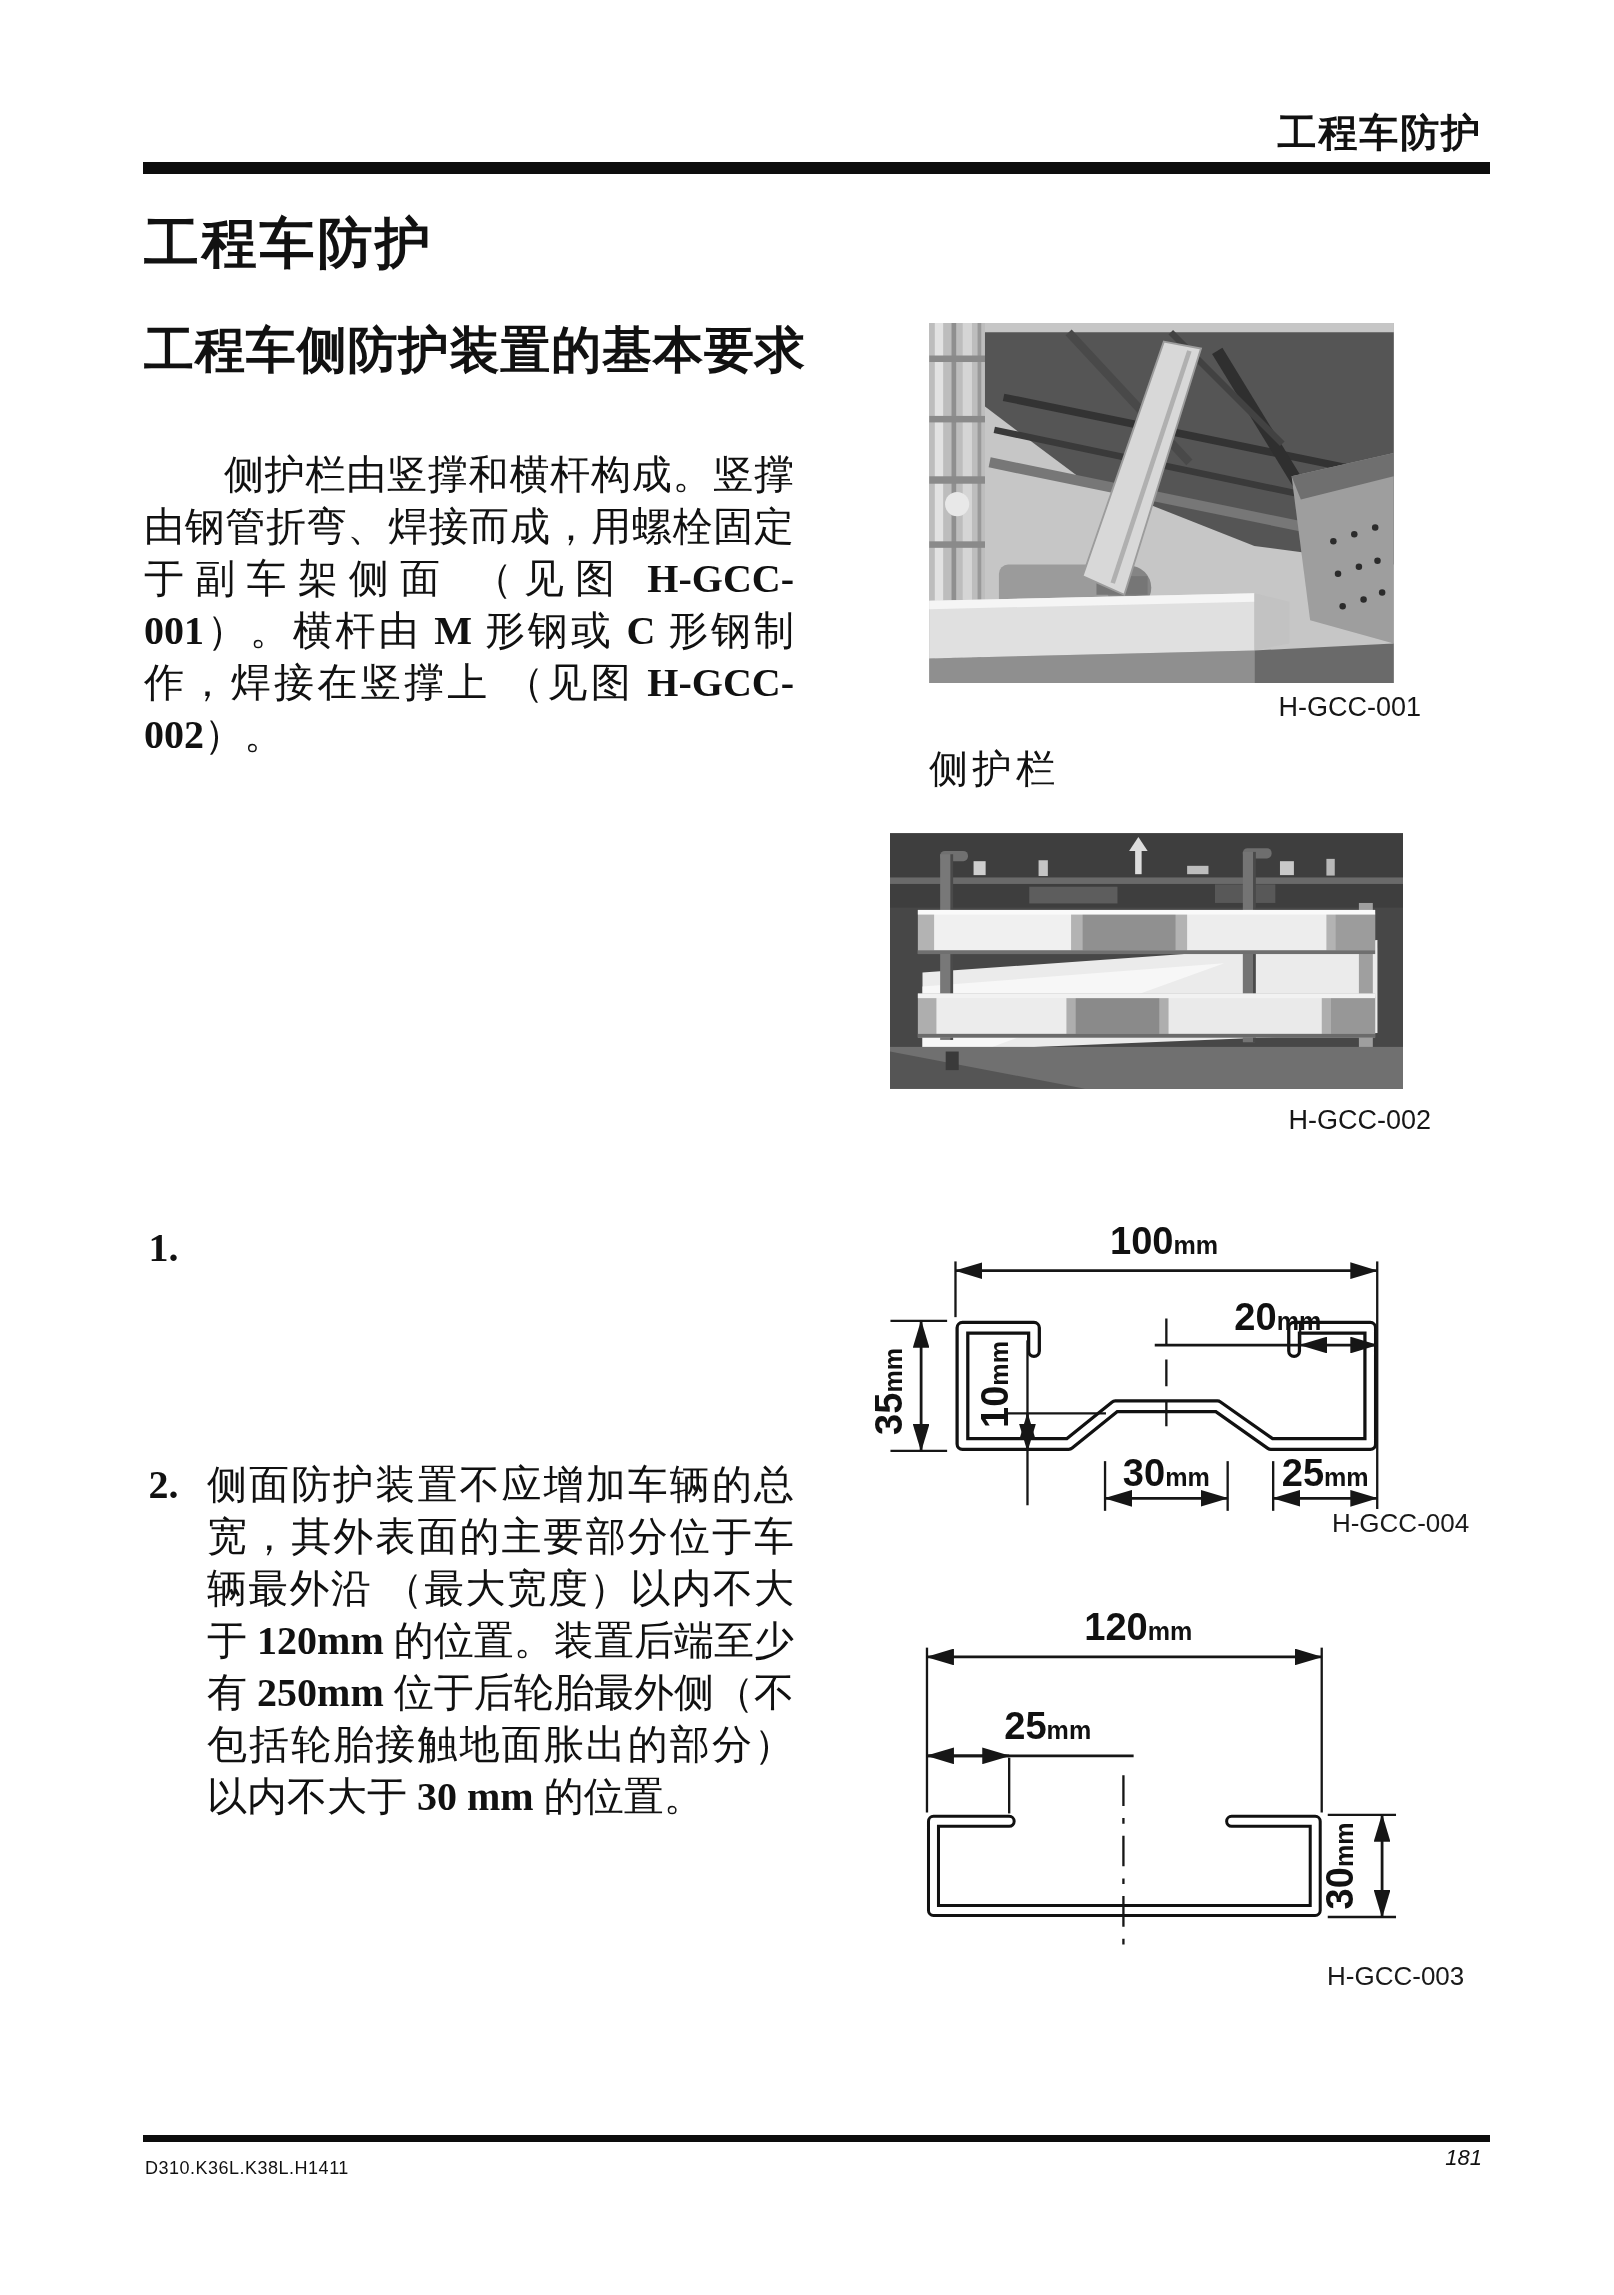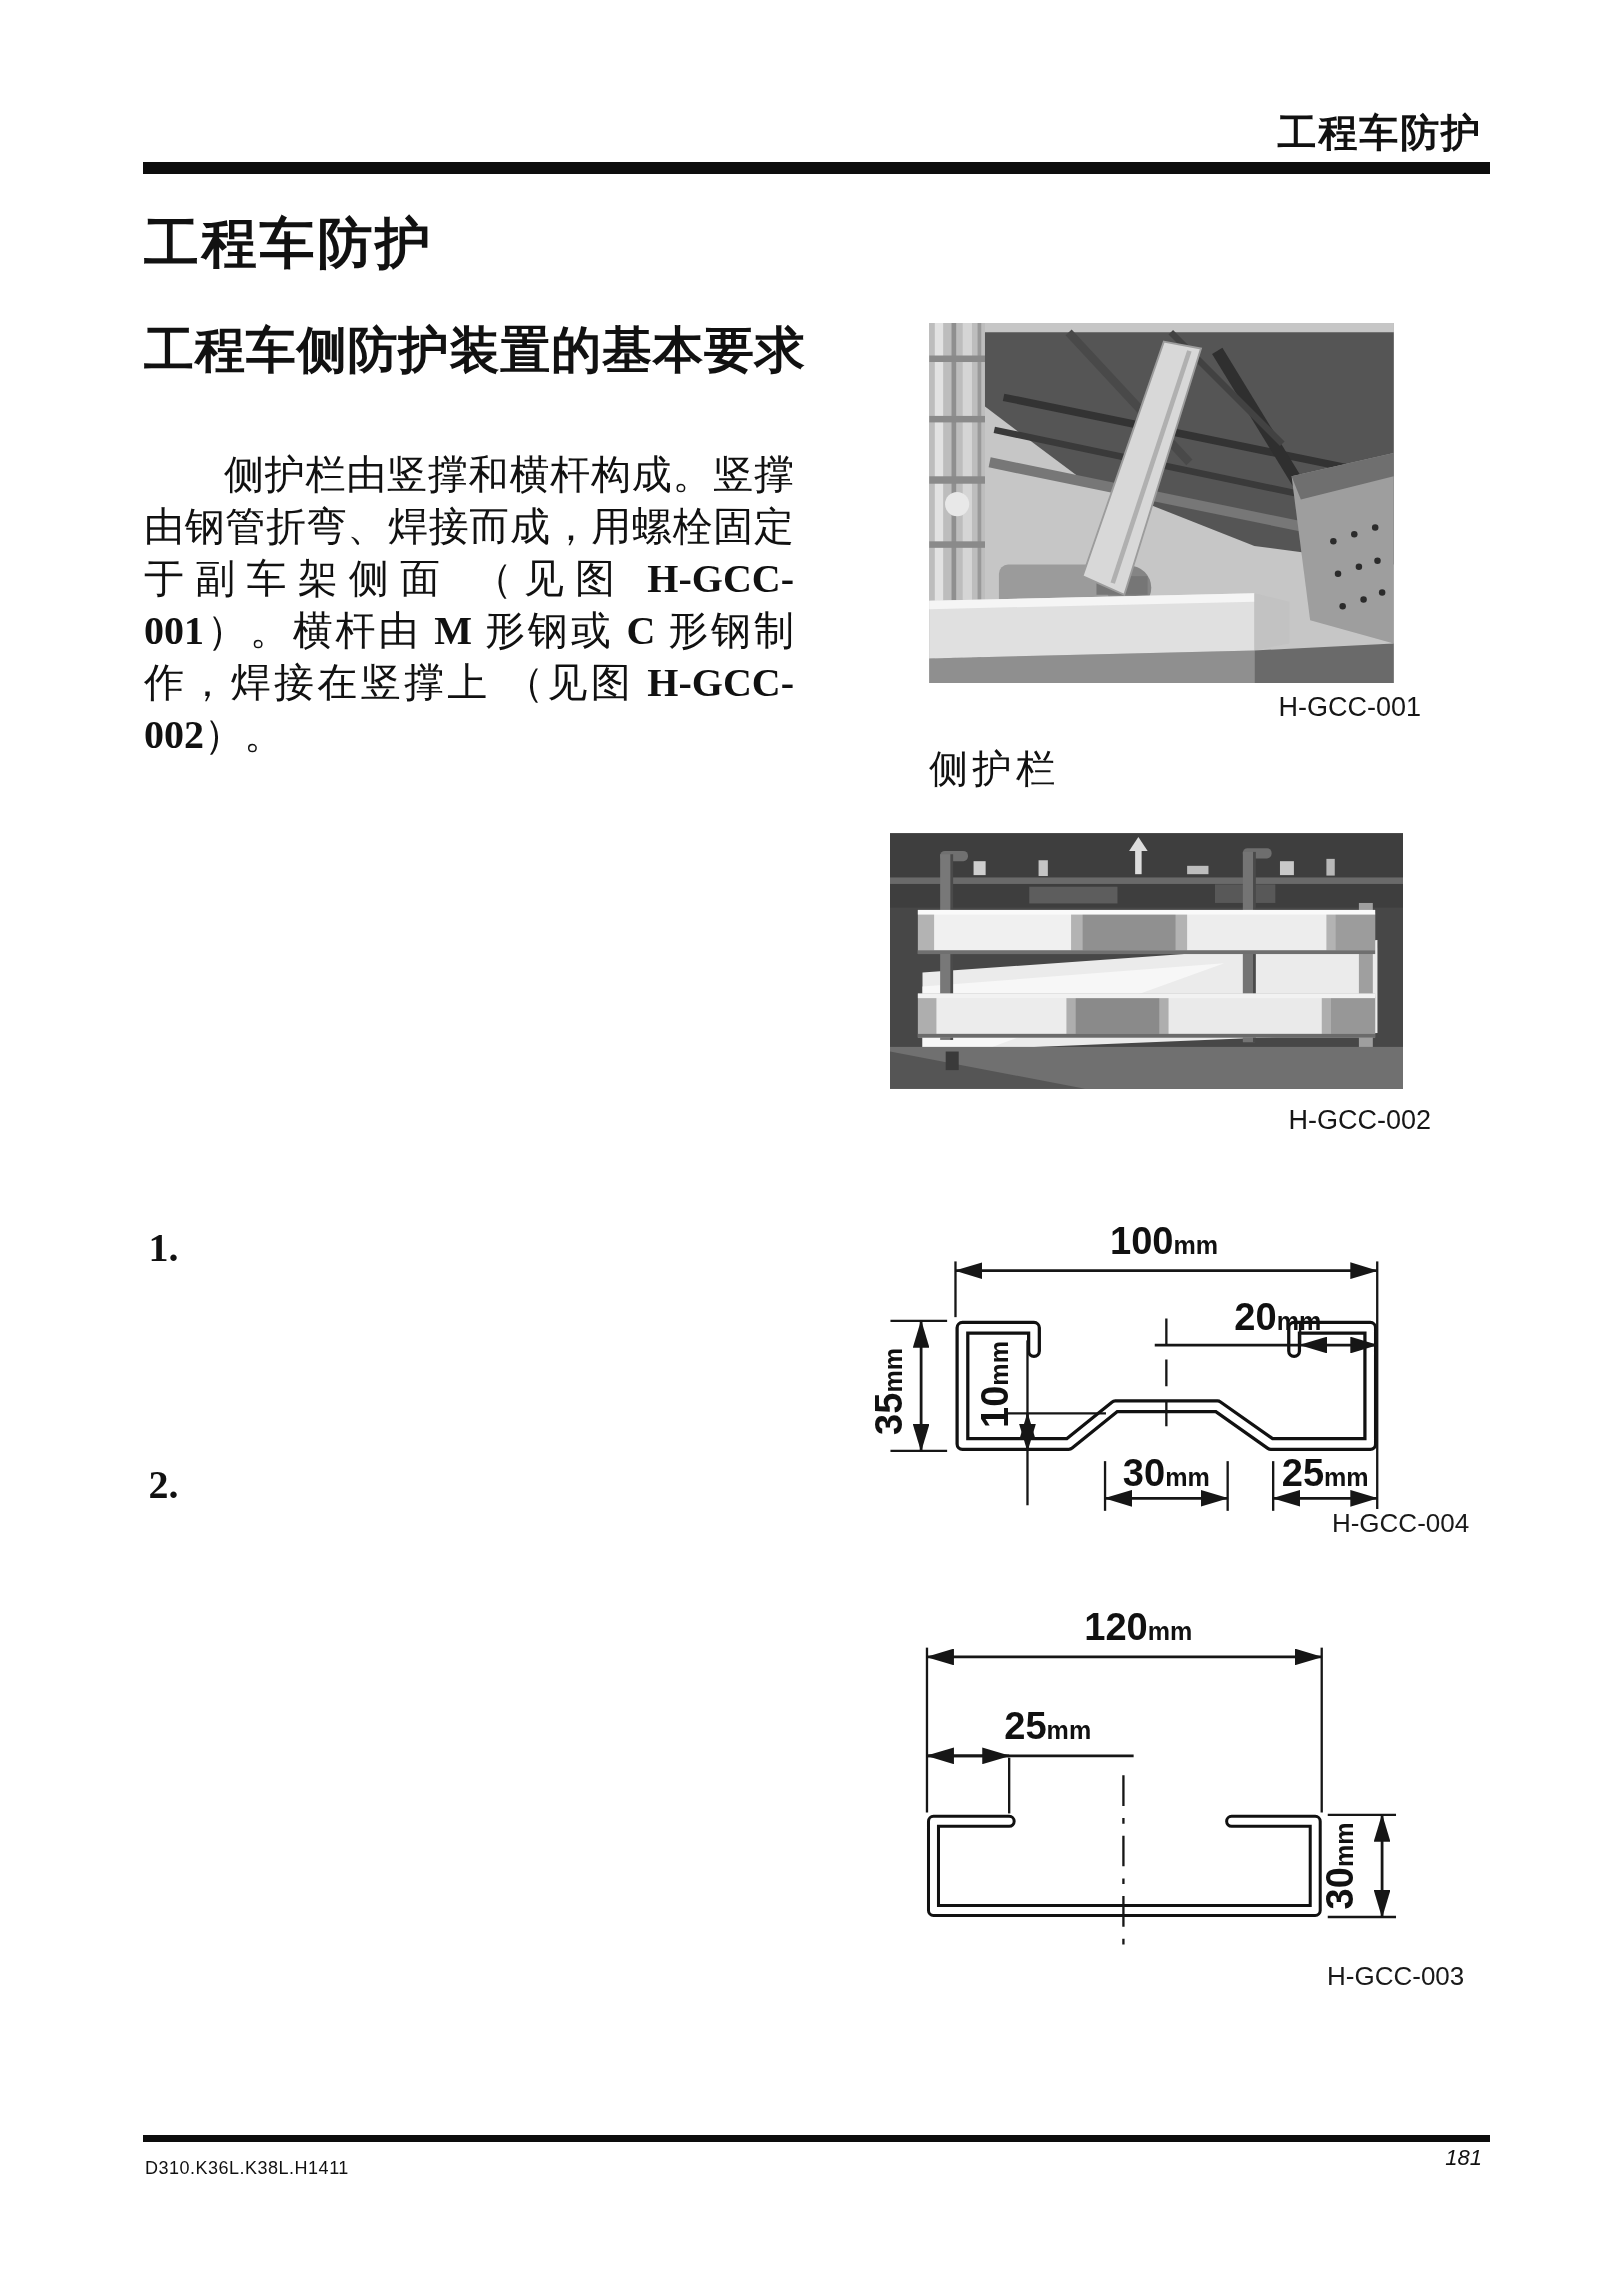--- a/index.html
+++ b/index.html
@@ -63,20 +63,21 @@
   <div class="abs h1 sans">工程车防护</div>
   <div class="abs h2 sans">工程车侧防护装置的基本要求</div>
 
   <p class="abs intro"><span>侧护栏由竖撑和横杆构成。竖撑由钢管折弯、焊接而成，用螺栓固定于副车架侧面 （见图 </span><span class="bold">H-GCC-001</span><span>）。横杆由 </span><span class="bold">M</span><span> 形钢或 </span><span class="bold">C</span><span> 形钢制作，焊接在竖撑上 （见图 </span><span class="bold">H-GCC-002</span><span>）。</span></p>
 
   <div class="abs list-item item1">
     <span class="num">1.</span>
   </div>
   <div class="abs list-item item2">
     <span class="num">2.</span>
+    <span><span>侧面防护装置不应增加车辆的总宽，其外表面的主要部分位于车辆最外沿 （最大宽度）以内不大于 </span><span class="bold">120mm</span><span> 的位置。装置后端至少有 </span><span class="bold">250mm</span><span> 位于后轮胎最外侧（不包括轮胎接触地面胀出的部分）以内不大于 </span><span class="bold">30 mm</span><span> 的位置。</span></span>
   </div>
 
   <div class="abs photo photo1">
     <svg width="465" height="360" viewBox="0 0 1000 775">
       <rect width="1000" height="775" fill="#c6c6c6"></rect>
       <g>
         <rect x="0" y="0" width="120" height="775" fill="#bdbdbd"></rect>
         <rect x="12" y="0" width="18" height="775" fill="#e2e2e2"></rect>
         <rect x="48" y="0" width="10" height="775" fill="#8f8f8f"></rect>
         <rect x="72" y="0" width="20" height="775" fill="#d5d5d5"></rect>

